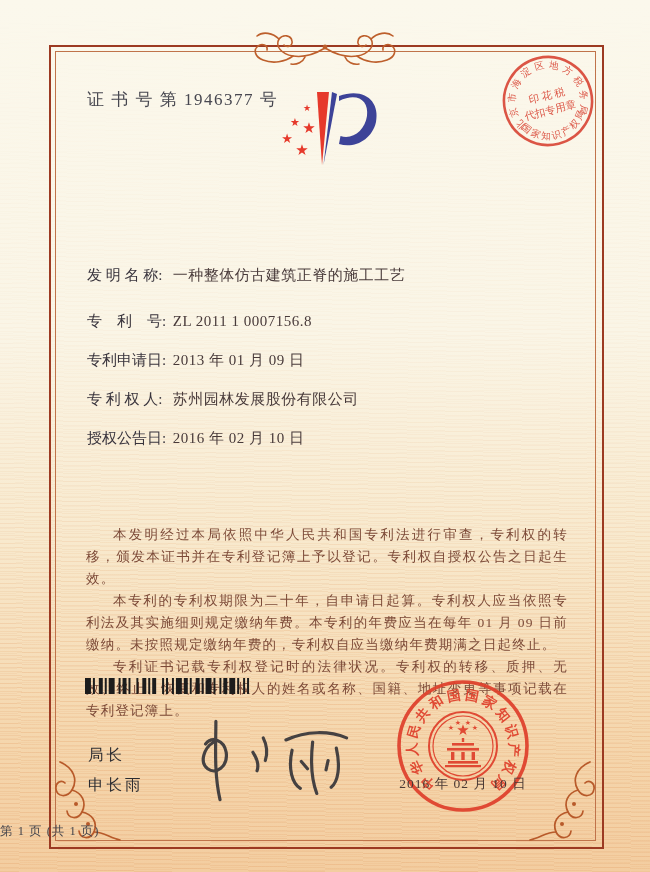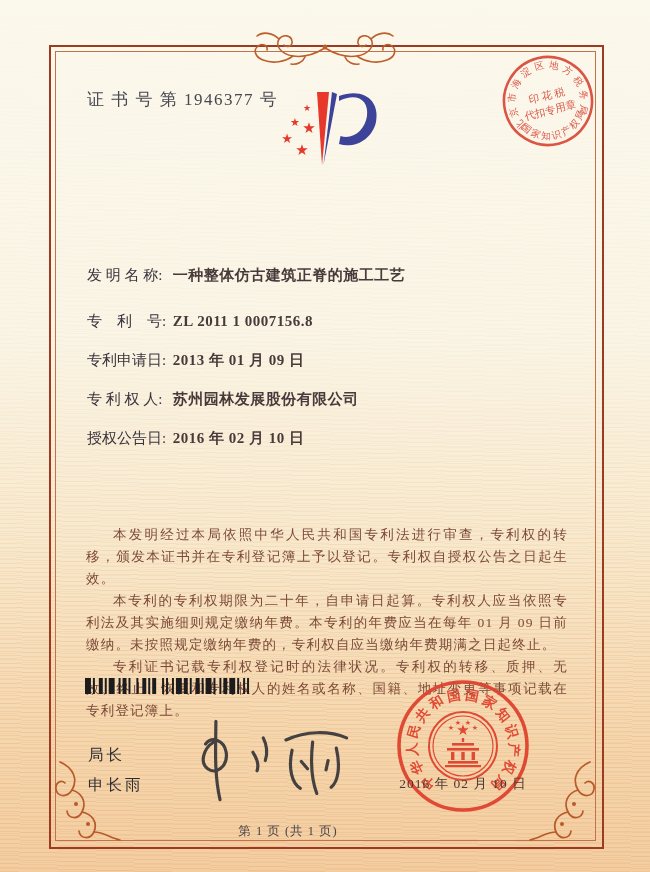--- a/index.html
+++ b/index.html
@@ -22,31 +22,31 @@
   .ornament{position:absolute; pointer-events:none;}
   .cert-no{position:absolute; left:87px; top:88px; font-size:17px; color:#474750; letter-spacing:1.5px;}
   .logo{position:absolute; left:253px; top:70px; width:155px; height:105px;}
   .tax-stamp{position:absolute; left:498px; top:51px; width:100px; height:100px; opacity:.92;}
   .title{position:absolute; left:0; width:650px; top:180px; text-align:center;
          font-size:34px; font-weight:bold; color:#2a2a2e; letter-spacing:9px;}
   .fields{position:absolute; left:87px; top:266px; width:480px; font-size:15px; color:#3c3540;}
   .frow{margin-bottom:20px; white-space:nowrap;}
   .frow.gap-lg{margin-bottom:27px;}
   .flabel{display:inline-block; width:82px; color:#38333c;}
-  .fvalue{color:#483a3a; letter-spacing:.5px;font-weight:bold;}
+  .fvalue{color:#483a3a; letter-spacing:.5px;}
   .body-text{position:absolute; left:86px; top:524px; width:482px;
              font-size:13.5px; line-height:22px; color:#7c4a38; letter-spacing:1.2px; text-align:justify;}
   .body-text p{margin:0; text-indent:2em;}
   .barcode{position:absolute; left:85px; top:678px; width:168px; height:16px;}
   .director{position:absolute; left:88px; top:740px; font-size:15.5px; color:#2c2c31; letter-spacing:3px; line-height:30px;}
   .signature{position:absolute; left:185px; top:712px; width:175px; height:95px;}
   .seal{position:absolute; left:394px; top:677px; width:138px; height:138px;}
   .seal-date{position:absolute; left:392px; top:775px; width:142px; text-align:center;
              font-size:13.5px; color:#4a3934; letter-spacing:1px;}
-  .footer{position:absolute; left:0; width:576px; top:823px; text-align:center; font-size:12.5px; color:#45454c; letter-spacing:1px;}
+  .footer{position:absolute; left:0; width:576px; top:823px; text-align:left; font-size:12.5px; color:#45454c; letter-spacing:1px;}
   svg text{font-family:"Liberation Serif","DejaVu Serif",serif;}
 </style>
 </head>
 <body>
 
 <div class="page">
   <div class="texture"></div>
 
   <div class="frame-outer"></div>
   <div class="frame-inner"></div>

